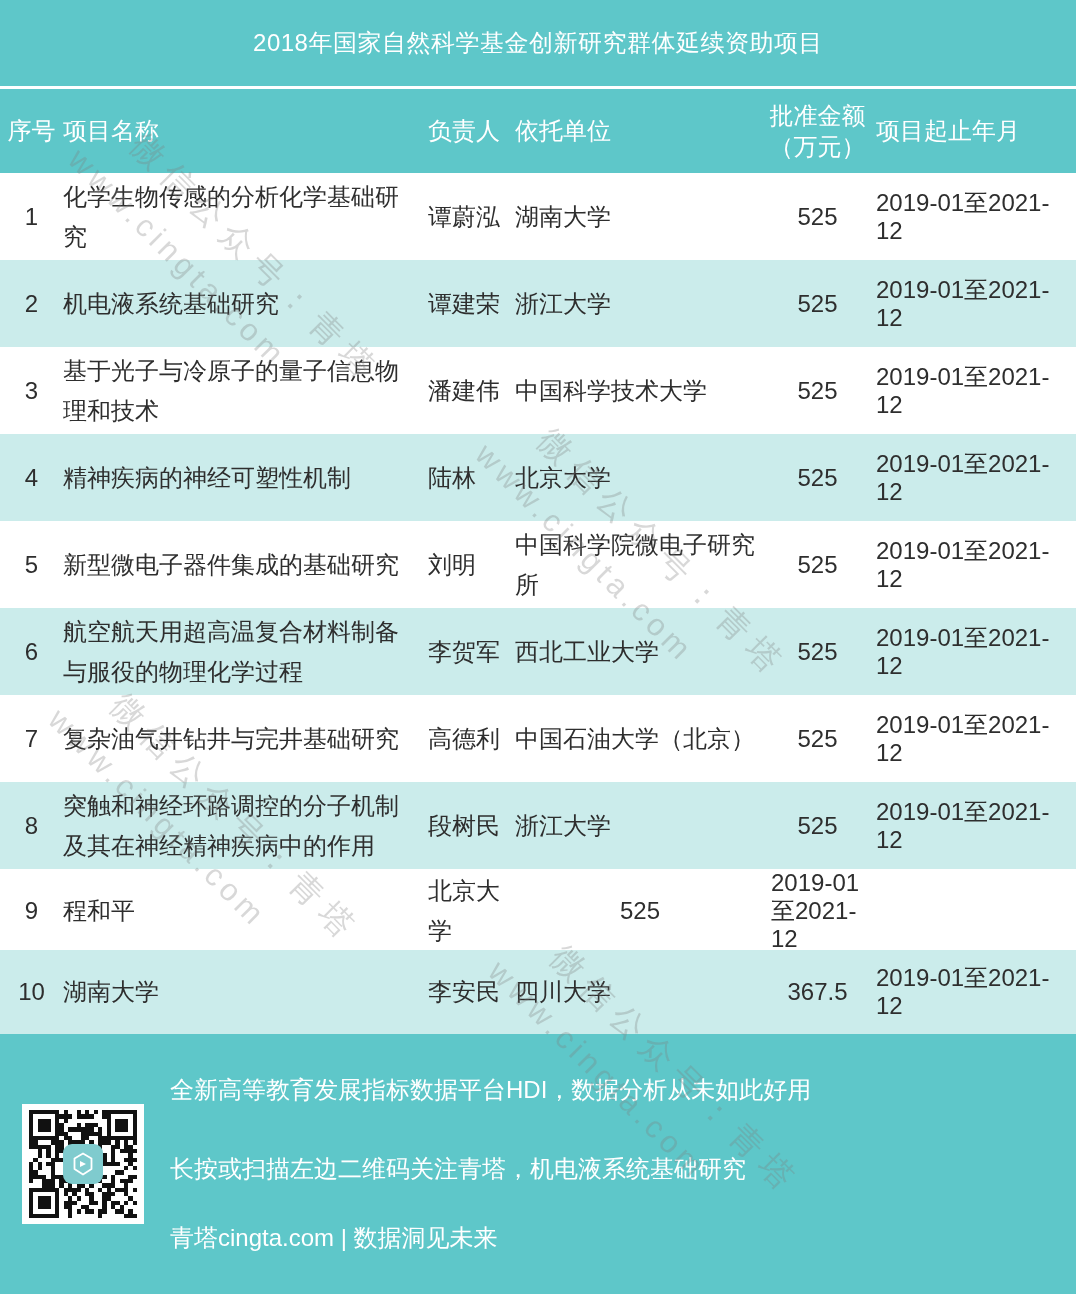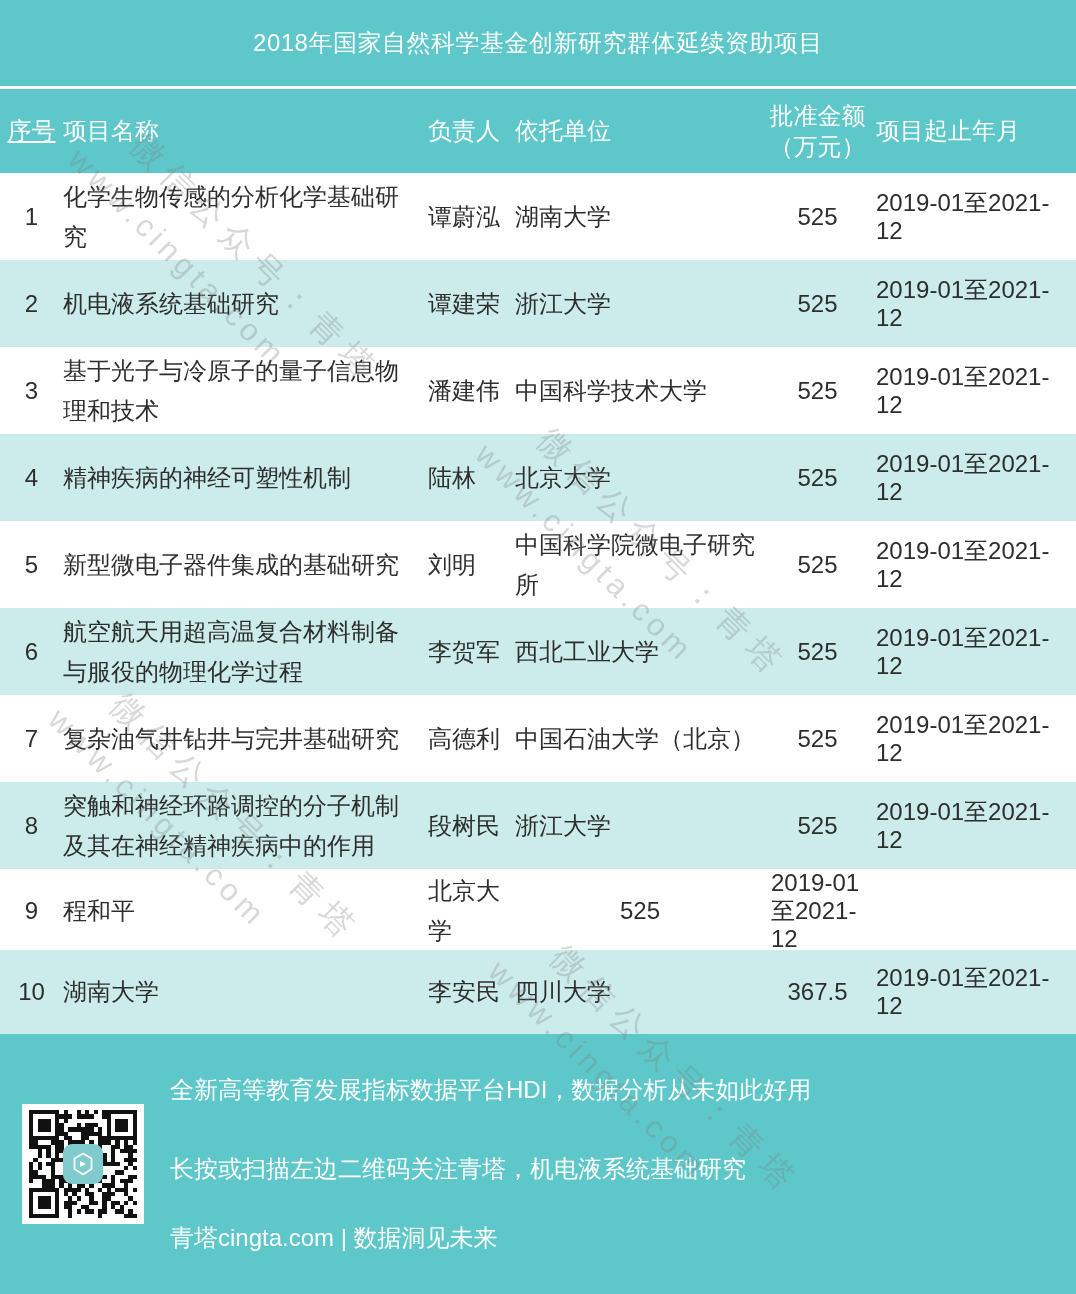--- a/index.html
+++ b/index.html
@@ -13,21 +13,21 @@
 
   
   .title-band{height:86px;background:var(--teal);display:flex;align-items:center;justify-content:center;}
   .title-band .t{color:#fff;font-size:24px;letter-spacing:.5px;}
   .sep{height:3px;background:#fff;}
 
   
   .grid{display:grid;grid-template-columns:63px 365px 87px 250px 105px 206px;align-items:center;}
   .head-row{height:84px;background:var(--teal);color:#fff;font-size:24px;}
   .head-row .hc{line-height:30px;}
-  .hc1{text-align:center;text-decoration:underline;}
+  .hc1{text-align:center;}
   .hc2,.hc3,.hc4,.hc6{text-align:left;}
   .hc5{text-align:center;}
   .hc5 span{display:block;line-height:31px;}
   .hc6{padding-left:6px;}
 
   .rows .row{font-size:24px;color:var(--ink);}
   .rows .row{height:87px;}
   .rows .row:nth-child(9){height:81px;}
   .rows .row:nth-child(10){height:84px;}
   .rows .row:nth-child(even){background:var(--row-alt);}

